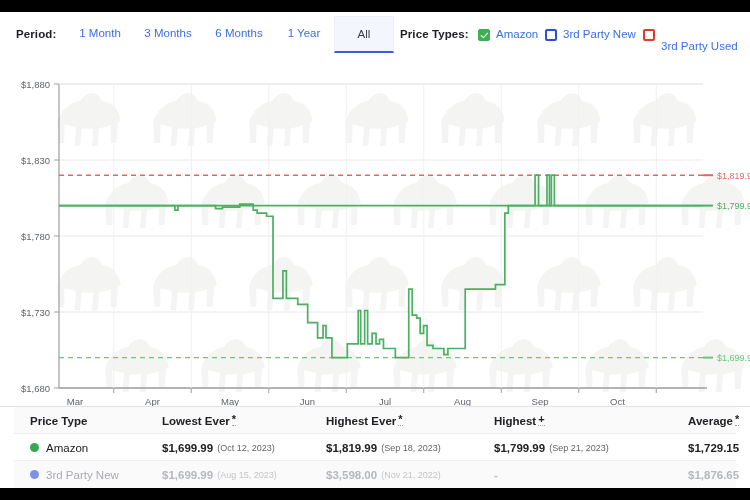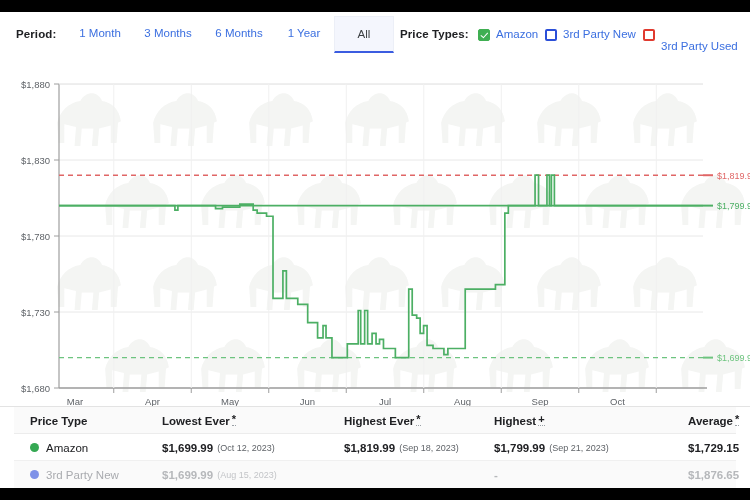--- a/index.html
+++ b/index.html
@@ -119,21 +119,21 @@
   #trow-0    { top: 27px; background: #ffffff; border-bottom: 1px solid #f0f0f0; }
   #trow-1    { top: 54px; background: #fafafa; }
   .cell {
     position: absolute; top: 0; height: 27px;
     display: flex; align-items: center;
     font-size: 11.5px;
     white-space: nowrap;
   }
   .c0 { left: 16px; }
   .c1 { left: 148px; }
-  .c2 { left: 312px; margin-left: 18px; }
+  .c2 { left: 312px; }
   .c3 { left: 480px; }
   .c4 { left: 674px; }
   .head .cell { font-weight: bold; color: #202124; font-size: 11.5px; }
   .head .cell .sup {
     font-size: 11px; margin-left: 2px;
     border-bottom: 1px dotted #9aa0a6; line-height: .9;
   }
   .dot {
     width: 9px; height: 9px; border-radius: 50%;
     margin-right: 7px; flex: 0 0 auto;
@@ -322,20 +322,24 @@
 
       <div class="trow muted" id="trow-1">
         <div class="cell c0">
           <span class="dot blue"></span>
           <span class="name">3rd Party New</span>
         </div>
         <div class="cell c1">
           <span class="val">$1,699.99</span>
           <span class="paren">(Aug 15, 2023)</span>
         </div>
+        <div class="cell c2">
+          <span class="val">$3,598.00</span>
+          <span class="paren">(Nov 21, 2022)</span>
+        </div>
         <div class="cell c3">
           <span class="val">-</span>
         </div>
         <div class="cell c4">
           <span class="val">$1,876.65</span>
         </div>
       </div>
 
     </div>
   </div>

